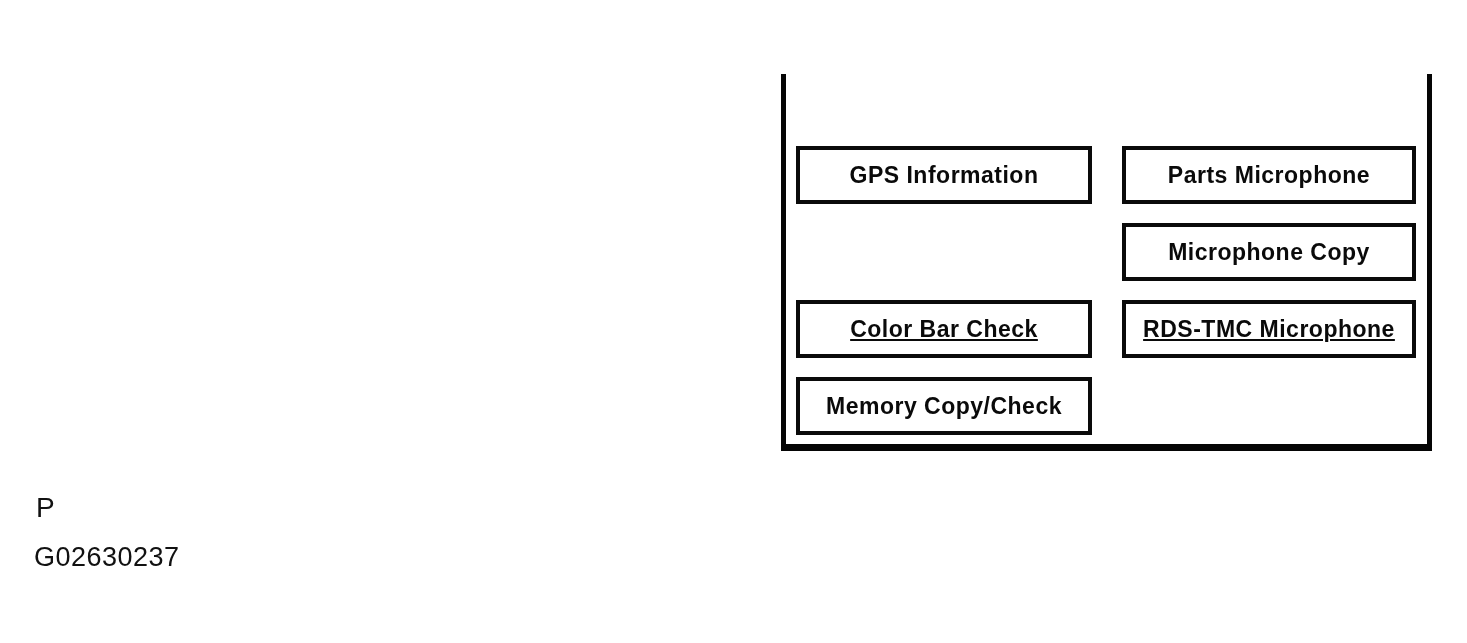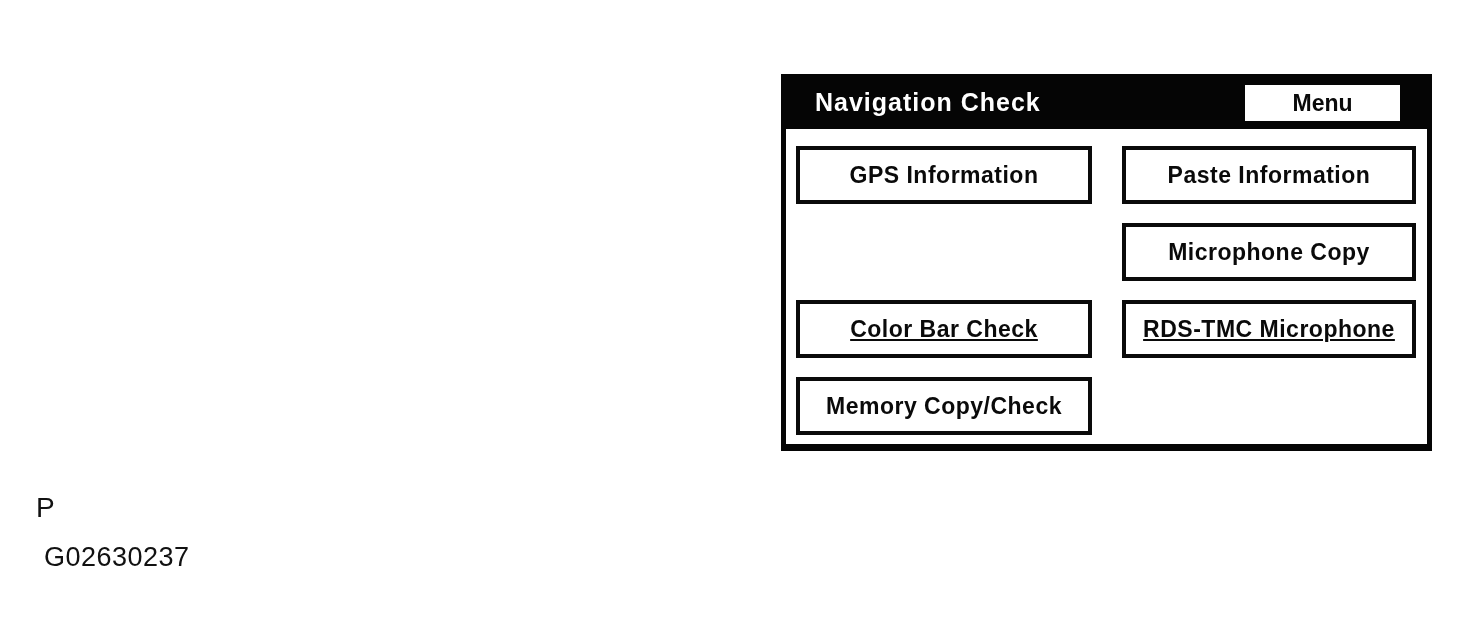--- a/index.html
+++ b/index.html
@@ -95,38 +95,33 @@
     font-weight: normal;
   }
   .figure-id {
     position: absolute;
     left: 34px;
     top: 542px;
     font-size: 27px;
     color: #111111;
     font-weight: normal;
     letter-spacing: 0.5px;
-    margin-left: 10px;
   }
 </style>
 </head>
 <body>
 
 <div class="page">
 
   <div class="panel">
 
-    <div class="titlebar">
-      <span class="titlebar-text">Navigation Check</span>
-      <div class="menu-button">Menu</div>
-    </div>
 
     <div class="nav-button btn-r1 btn-c1">GPS Information</div>
 
-    <div class="nav-button btn-r1 btn-c2">Paste Information</div>
+    <div class="nav-button btn-r1 btn-c2">Parts Microphone</div>
 
 
     <div class="nav-button btn-r2 btn-c2">Microphone Copy</div>
 
     <div class="nav-button btn-r3 btn-c1">Color Bar Check</div>
 
     <div class="nav-button btn-r3 btn-c2">RDS-TMC Microphone</div>
 
     <div class="nav-button btn-r4 btn-c1">Memory Copy/Check</div>
 

